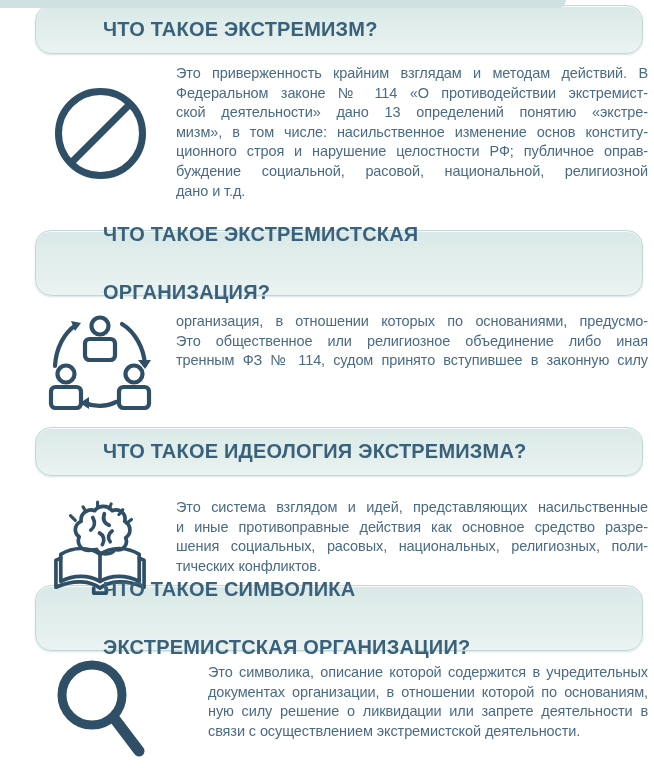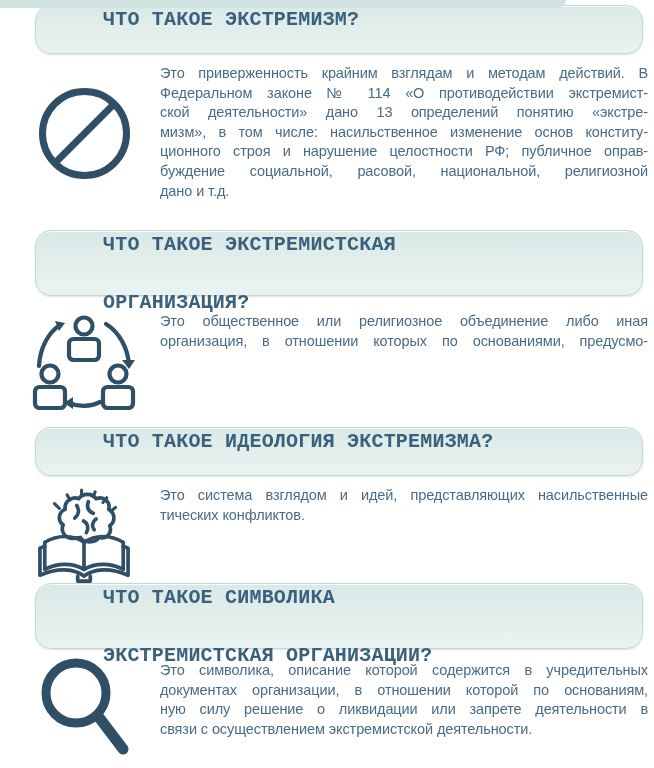--- a/index.html
+++ b/index.html
@@ -21,38 +21,38 @@
   .top-strip{
     position:absolute;top:0;left:0;width:566px;height:8px;
     background:var(--top_strip);border-radius:0 0 8px 0;
   }
   .header-box{
     margin-left:35px;margin-right:11px;box-sizing:border-box;
     border-radius:16px;
     background:linear-gradient(180deg,var(--header_box_bg_top),var(--header_box_bg_bottom));
     border:1px solid var(--header_box_border);
     box-shadow:inset 0 1px 0 rgba(255,255,255,.8), 0 1px 2px rgba(140,175,175,.35);
-    display:flex;flex-direction:column;
-    padding-left:67px;padding-right:16px;font-family:Liberation Mono, monospace;
+    display:flex;flex-direction:column;justify-content:center;
+    padding-left:67px;padding-right:16px;
   }
   .h-one{height:49px;}
   .h-two{height:66px;gap:31px;}
   .title-line{
     font-weight:bold;font-size:20px;line-height:27px;
     color:var(--header_text);letter-spacing:.2px;
   }
-  .content{display:flex;align-items:flex-start;padding-left:28px;padding-right:6px;}
+  .content{display:flex;align-items:flex-start;padding-left:44px;padding-right:6px;}
   .c1{height:157px;margin-top:10px;}
   .c2{height:98px;margin-top:16px;}
-  .c3{height:79px;margin-top:10px;}
-  .c4{height:98px;margin-top:12px;}
+  .c3{height:79px;margin-top:22px;}
+  .c4{height:98px;margin-top:12px;gap:32px;}
   .m-h1{margin-top:5px;}
   .m-h2{margin-top:9px;}
   .m-h3{margin-top:17px;}
-  .m-h4{margin-top:18px;}
+  .m-h4{margin-top:8px;}
   .icon-cell{
     width:112px;margin-right:20px;flex:none;
     display:flex;justify-content:center;color:var(--icon);
   }
   .icon-cell svg{display:block;}
   .off1{margin-top:22px;}
   .off2{margin-top:2px;}
   .off3{margin-top:2px;}
   .off4{margin-top:-4px;}
   .body{flex:1;min-width:0;}
@@ -113,22 +113,23 @@
             <path d="M 68 88 C 58 93 46 93 37 89"></path>
           </g>
           <g fill="currentColor" stroke="none">
             <polygon points="33,9 23,7 27,17"></polygon>
             <polygon points="97,55 90,46 103,46"></polygon>
             <polygon points="32,89 41,83 41,95"></polygon>
           </g>
         </svg>
       </div>
       <div class="body">
+        <div class="body-line">организация, в отношении которых по основаниями, предусмо-</div>
         <div class="body-line">Это общественное или религиозное объединение либо иная</div>
-        <div class="body-line">организация, в отношении которых по основаниями, предусмо-</div>
+        <div class="body-line">тренным ФЗ № 114, судом принято вступившее в законную силу</div>
       </div>
     </div>
   </div>
 
   <div>
     <div class="header-box h-one m-h3">
       <div class="title-line">ЧТО ТАКОЕ ИДЕОЛОГИЯ ЭКСТРЕМИЗМА?</div>
     </div>
     <div class="content c3">
       <div class="icon-cell">
@@ -149,20 +150,22 @@
             <path d="M 30 7 L 33 12"></path>
             <path d="M 45 2 L 45 7"></path>
             <path d="M 59 4 L 57 9"></path>
             <path d="M 71 10 L 67 15"></path>
             <path d="M 80 20 L 75 24"></path>
           </g>
         </svg>
       </div>
       <div class="body">
         <div class="body-line">Это система взглядом и идей, представляющих насильственные</div>
+        <div class="body-line">и иные противоправные действия как основное средство разре-</div>
+        <div class="body-line">шения социальных, расовых, национальных, религиозных, поли-</div>
         <div class="body-line last">тических конфликтов.</div>
       </div>
     </div>
   </div>
 
   <div>
     <div class="header-box h-two m-h4">
       <div class="title-line">ЧТО ТАКОЕ СИМВОЛИКА</div>
       <div class="title-line">ЭКСТРЕМИСТСКАЯ ОРГАНИЗАЦИИ?</div>
     </div>

